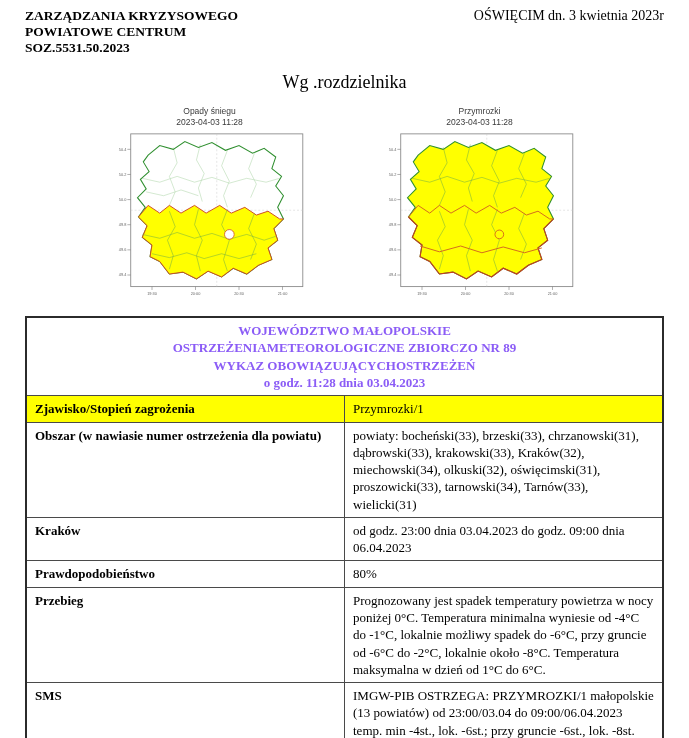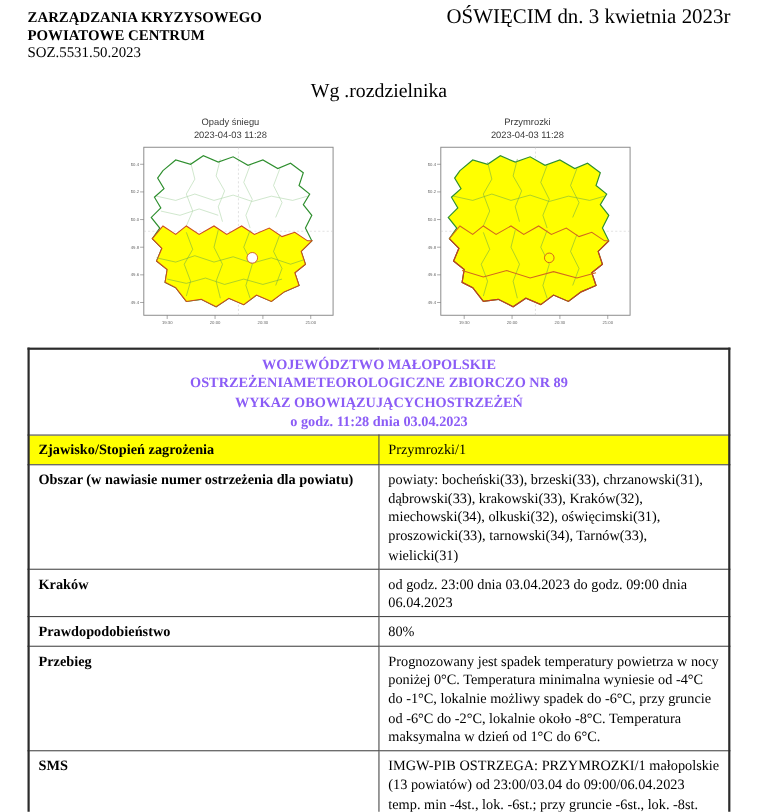--- a/index.html
+++ b/index.html
@@ -6,22 +6,22 @@
   body {
     width:689px; height:738px; background:#ffffff; overflow:hidden;
     font-family:"Liberation Serif", serif; color:#000;
   }
   .page { padding:8px 25px 0 25px; }
 
   
   .letterhead { display:flex; justify-content:space-between; align-items:flex-start; }
   .org-block { font-size:13.5px; line-height:16px; }
   .org-line { font-weight:bold; }
-  .ref-line { font-weight:normal; }
-  .place-date { font-size:19px; line-height:16px; }
+  .ref-line { font-weight:bold; }
+  .place-date { font-size:14px; line-height:16px; }
 
   .distribution { text-align:center; font-size:18px; margin-top:16px; }
 
   
   .maps-row { display:flex; justify-content:center; gap:68px; margin-top:13px; }
   .map-fig { width:202px; text-align:center; margin:0; }
   .map-title {
     font-family:"Liberation Sans", sans-serif; font-size:8.5px; color:#3a3a3a;
     line-height:1.3; margin-bottom:2px;
   }

